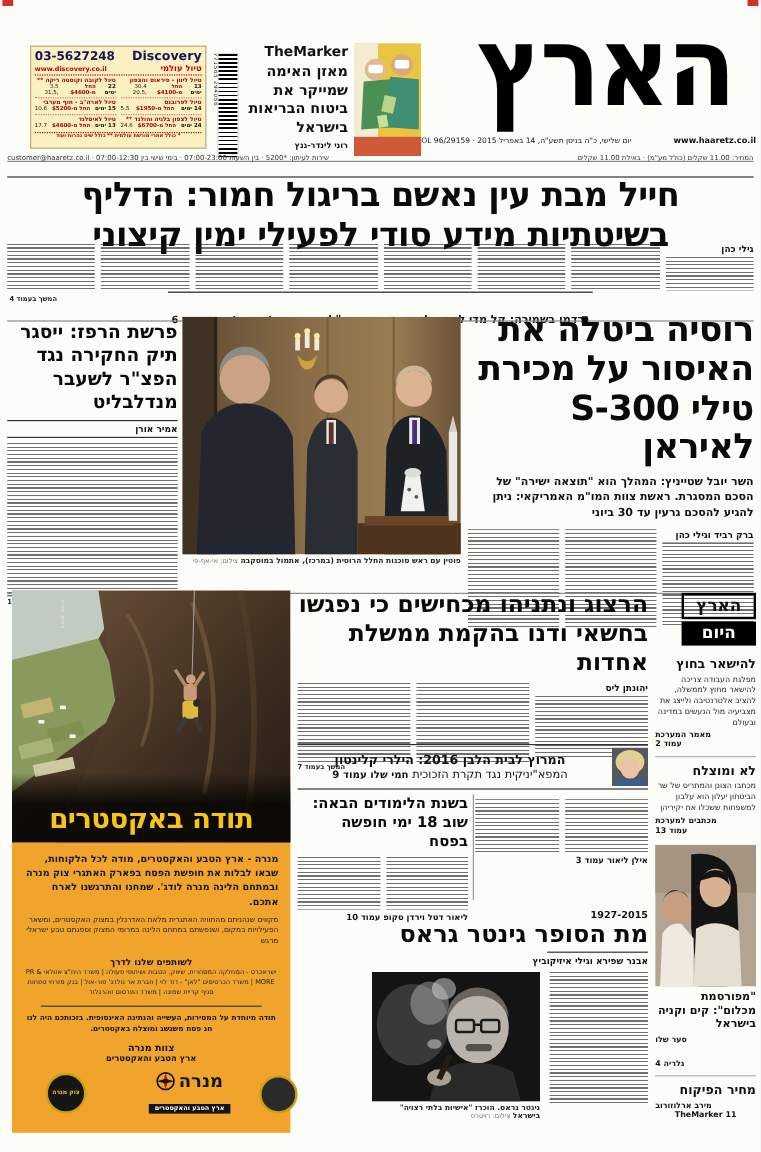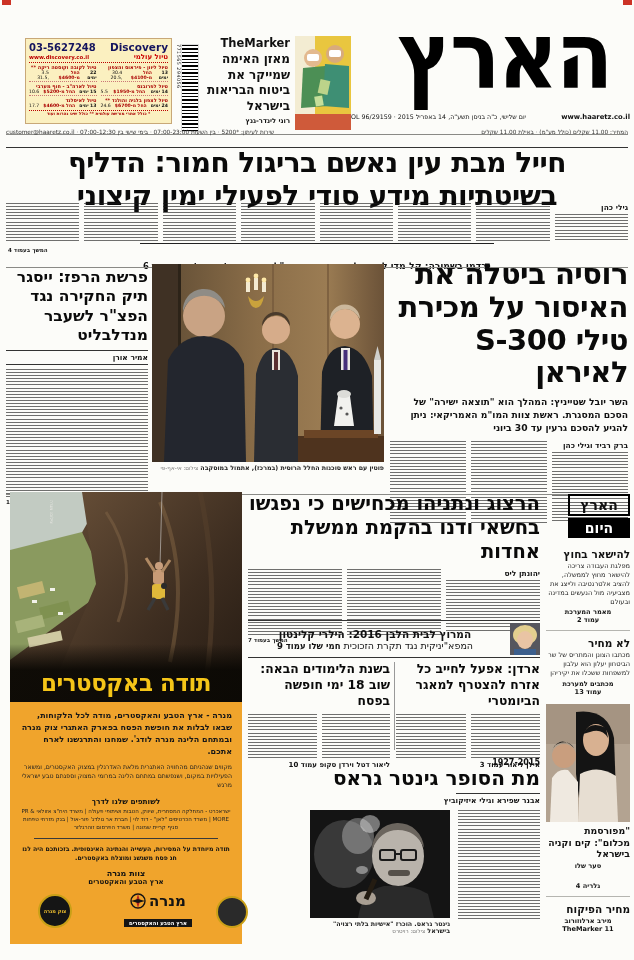--- a/index.html
+++ b/index.html
@@ -11,21 +11,21 @@
   .ft{background-image:repeating-linear-gradient(to bottom,rgba(25,25,25,.62) 0 1px,transparent 1px 3.1px);}
   .cols{display:flex;gap:5px;}
   .cols>div{flex:1;}
   .rule{border:0;border-top:1px solid #8a8a86;}
   .thick{border-top:1.4px solid #333;}
   .cap{font-size:6.3px;text-align:right;color:#222;}
   .cap .credit{color:#777;font-size:5.6px;}
   .more{font-size:5.6px;font-weight:800;color:#222;}
   .rail-title{font-size:10.5px;font-weight:800;text-align:right;}
   .rail-text{font-size:6.6px;line-height:1.35;text-align:right;margin-top:2px;color:#222;}
-  .rail-src{font-size:6.6px;font-weight:800;text-align:center;margin-top:2px;}
+  .rail-src{font-size:6.6px;font-weight:800;text-align:left;margin-top:2px;}
   .sep{border-top:1px solid #b5b5b0;}
   .mark{background:#cc3326;width:9px;height:5px;}
   svg{display:block;}
 </style>
 </head>
 <body>
 
 <div id="page">
 
   <div class="abs mark" style="left:2px;top:0;"></div>
@@ -336,21 +336,20 @@
     <div style="flex:1;text-align:center;">
       <div style="font-size:10.5px;font-weight:600;">המרוץ לבית הלבן 2016: הילרי קלינטון</div>
       <div style="font-size:9.5px;">
         <span>המפא"יניקית נגד תקרת הזכוכית</span>
         <span style="font-weight:900;font-size:8.5px;">חמי שלו עמוד 9</span>
       </div>
     </div>
   </div>
 
   <div class="abs" style="left:396px;top:662px;width:144px;">
-    <div class="hl" style="font-size:12.3px;line-height:1.3;text-align:right;">ארדן: אפעל לחייב כל אזרח להצטרף למאגר הביומטרי</div>
     <div class="cols" style="margin-top:4px;height:44px;">
       <div class="ft"></div>
       <div class="ft"></div>
     </div>
     <div class="byline" style="text-align:right;margin-top:3px;font-size:7px;">אילן ליאור עמוד 3</div>
   </div>
   <div class="abs" style="left:394px;top:662px;width:0;height:88px;border-left:1px solid #999;"></div>
   <div class="abs" style="left:248px;top:662px;width:142px;">
     <div class="hl" style="font-size:12.3px;line-height:1.3;text-align:right;">בשנת הלימודים הבאה: שוב 18 ימי חופשה בפסח</div>
     <div class="cols" style="margin-top:4px;height:44px;">
@@ -400,21 +399,21 @@
 
     <div style="margin-top:10px;">
       <div class="rail-title">להישאר בחוץ</div>
       <div class="rail-text">מפלגת העבודה צריכה להישאר מחוץ לממשלה, להציב אלטרנטיבה ולייצג את מצביעיה מול הנעשים במדינה ובעולם</div>
       <div class="rail-src">מאמר המערכת</div>
       <div class="rail-src" style="margin-top:0;">עמוד 2</div>
     </div>
     <hr class="sep" style="border-top:1px solid #b5b5b0;margin:6px 0;border-bottom:0;border-left:0;border-right:0;">
 
     <div>
-      <div class="rail-title">לא מחיר</div>
+      <div class="rail-title">לא ומוצלח</div>
       <div class="rail-text">מכתבו הצונן והמתריס של שר הביטחון יעלון הוא עלבון למשפחות ששכלו את יקיריהן</div>
       <div class="rail-src">מכתבים למערכת</div>
       <div class="rail-src" style="margin-top:0;">עמוד 13</div>
     </div>
 
     <svg width="84" height="118" viewBox="0 0 84 118" style="margin-top:8px;">
       <rect width="84" height="118" fill="#b3a391"></rect>
       <rect x="0" y="0" width="84" height="40" fill="#a59482"></rect>
       <path d="M30 8 Q62 4 68 34 L70 90 L60 118 L36 118 L30 70 Z" fill="#141414"></path>
       <ellipse cx="50" cy="36" rx="13" ry="16" fill="#d8b191"></ellipse>

